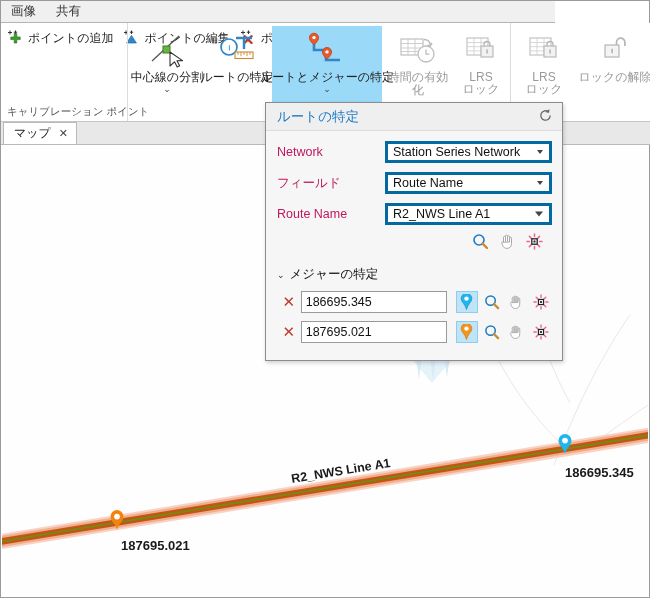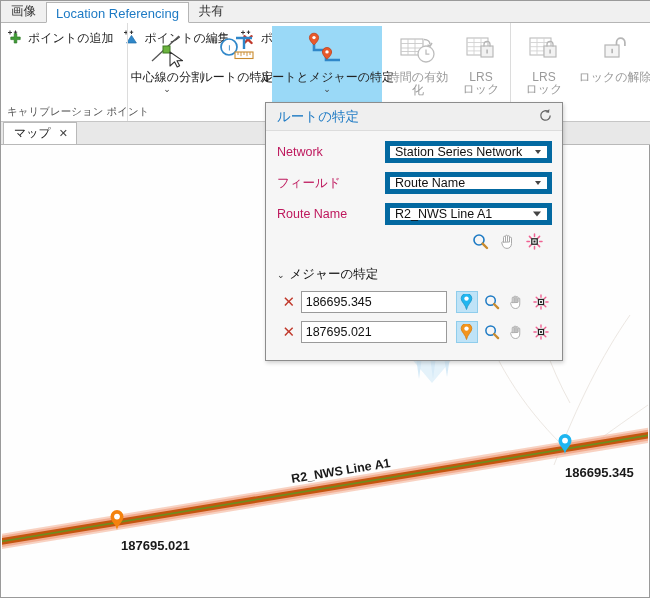--- a/index.html
+++ b/index.html
@@ -6,21 +6,21 @@
   body{
     width:650px;height:598px;overflow:hidden;
     font-family:"Liberation Sans","DejaVu Sans",sans-serif;
     font-size:12px;color:#000;background:#fff;
     -webkit-font-smoothing:antialiased;
   }
   #app{position:relative;width:650px;height:598px;border:1px solid #9a9a9a;box-sizing:border-box;background:#fff;}
 
   
   .ribbon-tabs{
-    position:absolute;left:0;top:0;width:650px;height:22px;
+    position:absolute;left:0;top:0;width:554px;height:22px;
     background:#f0f0f0;border-bottom:1px solid #b5b5b5;box-sizing:border-box;
     display:flex;align-items:flex-end;
   }
   .rtab{
     height:21px;line-height:21px;padding:0 9px;font-size:12.5px;color:#333;
     box-sizing:border-box;white-space:nowrap;cursor:default;
     border-left:1px solid transparent;border-right:1px solid transparent;
   }
   .rtab.active{
     background:#fff;color:#1d7ac4;border:1px solid #b5b5b5;border-bottom:1px solid #fff;
@@ -92,21 +92,21 @@
   }
   .panel-head{
     height:28px;background:#efefef;border-bottom:1px solid #dcdcdc;box-sizing:border-box;
     display:flex;align-items:center;justify-content:space-between;padding:0 9px 0 11px;
   }
   .panel-title{font-size:13.5px;color:#1d7ac4;}
   .panel-body{padding:8px 10px 0 11px;}
   .frow{display:flex;align-items:center;height:26px;margin-bottom:5px;}
   .flabel{width:108px;font-size:12.5px;color:#be185d;}
   .combo{
-    position:relative;flex:1;height:22px;background:#fff;border:5px solid #0369a1;
+    position:relative;flex:1;height:22px;background:#fff;border:3px solid #0369a1;
     box-sizing:border-box;display:flex;align-items:center;padding:0 20px 0 5px;
     font-size:12.5px;color:#111;
   }
   .combo .arr{position:absolute;right:6px;top:50%;transform:translateY(-50%);
     width:0;height:0;border-left:3.5px solid transparent;border-right:3.5px solid transparent;
     border-top:4px solid #444;}
   .combo.big .arr{border-left-width:4.5px;border-right-width:4.5px;border-top-width:5.5px;}
 
   .iconrow{display:flex;justify-content:flex-end;gap:10px;align-items:center;
     padding-right:9px;margin-top:3px;height:22px;}
@@ -126,21 +126,20 @@
     display:flex;align-items:center;justify-content:center;margin-left:9px;cursor:default;}
   .mico{width:22px;display:flex;align-items:center;justify-content:center;margin-left:3px;cursor:default;}
 </style>
 </head>
 <body>
 
 <div id="app">
 
   <div class="ribbon-tabs">
     <div class="rtab">画像</div>
-    <div class="rtab active">Location Referencing</div>
     <div class="rtab">共有</div>
   </div>
 
   <div class="ribbon">
 
     <div class="rgroup" style="width:126px;">
       <div class="rgroup-body">
         <div class="scol">
 
           <div class="sbtn">

